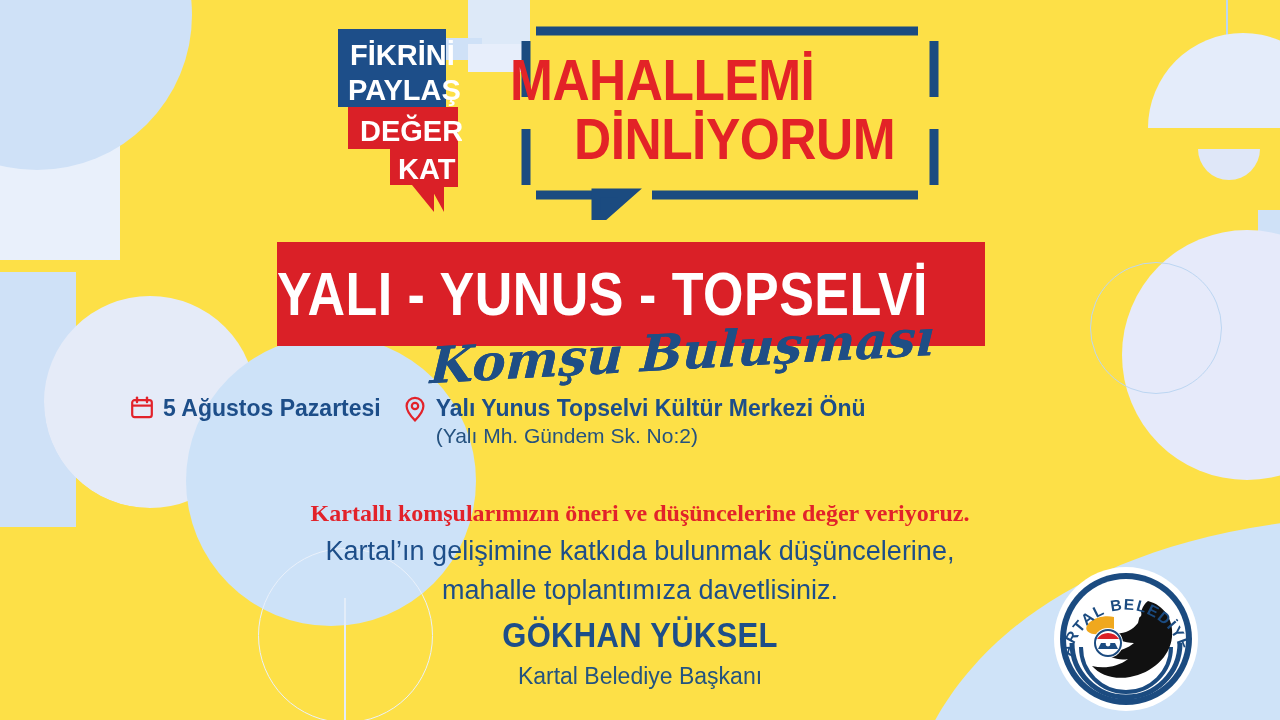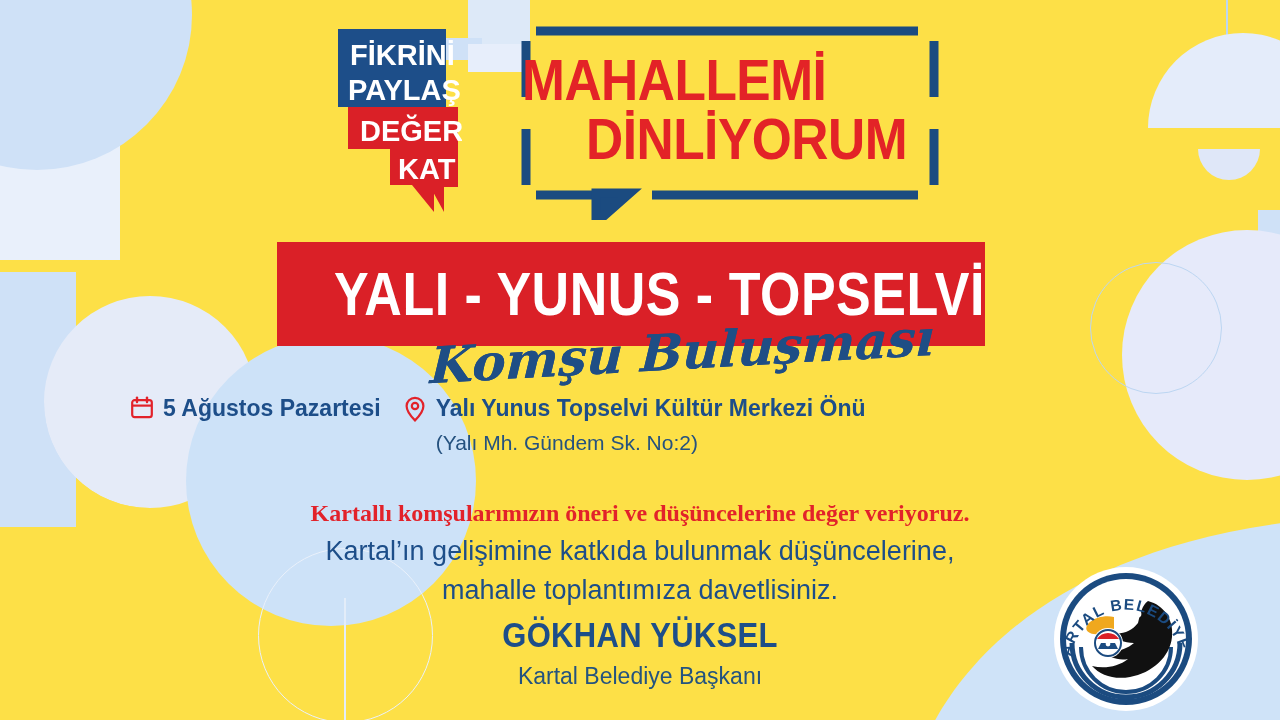--- a/index.html
+++ b/index.html
@@ -81,36 +81,36 @@
   }
   .sh-blob-stick{ left:344px; top:598px; width:2px; height:122px; background:#e3edf9; }
 
   
   #brand-mark{ position:absolute; left:334px; top:27px; width:128px; height:185px; z-index:5; }
 
   
   #headline{ position:absolute; left:520px; top:25px; width:420px; height:195px; z-index:4; }
   #headline .bubble-svg{ position:absolute; inset:0; }
   #headline .words{
-    position:absolute; left:12px; top:0; width:420px; height:170px;
+    position:absolute; left:0; top:0; width:420px; height:170px;
     display:flex; flex-direction:column; justify-content:center;
   }
   .hl-line1, .hl-line2{
     color:#e32327; font-weight:bold; letter-spacing:-0.5px;
     font-family:"Liberation Sans", sans-serif;
     line-height:0.95; white-space:nowrap;
   }
   .hl-line1{ font-size:52px; margin-left:-10px; transform:scaleY(1.12) scaleX(0.99); transform-origin:left center; }
   .hl-line2{ font-size:52px; margin-left:54px; transform:scaleY(1.12) scaleX(0.99); transform-origin:left center; margin-top:10px;}
 
   
   #red-banner{
     position:absolute; left:277px; top:242px; width:708px; height:104px;
     background:#da2027; z-index:4;
-    display:flex; align-items:center; justify-content:flex-end;
+    display:flex; align-items:center; justify-content:flex-start;
   }
   #red-banner .banner-text{
     color:#ffffff; font-weight:bold; font-size:52px; letter-spacing:0.5px;
     white-space:nowrap; transform:scaleY(1.16); font-family:"Liberation Sans", sans-serif;
   }
 
   
   #script-subtitle{
     position:absolute; left:430px; top:322px; z-index:6;
     color:#1f4e85; font-size:50px; white-space:nowrap;
@@ -124,21 +124,21 @@
   #meta-row{
     position:absolute; left:130px; top:394px; width:1030px; z-index:6;
     display:flex; align-items:flex-start; gap:22px;
   }
   .meta-item{ display:flex; align-items:flex-start; gap:9px; }
   .meta-text{
     color:#1d4e89; font-weight:bold; font-size:23px; line-height:1.22;
     white-space:nowrap; font-family:"Liberation Sans", sans-serif;
   }
   .meta-sub{
-    color:#25527f; font-weight:normal; font-size:21px; margin-top:8px;
+    color:#25527f; font-weight:normal; font-size:21px; margin-top:1px;
     white-space:nowrap;
   }
   .ico{ flex:0 0 auto; display:block; margin-top:2px; }
 
   
   #body-copy{
     position:absolute; left:0; top:498px; width:1280px; z-index:6;
     text-align:center;
   }
   .copy-red{

